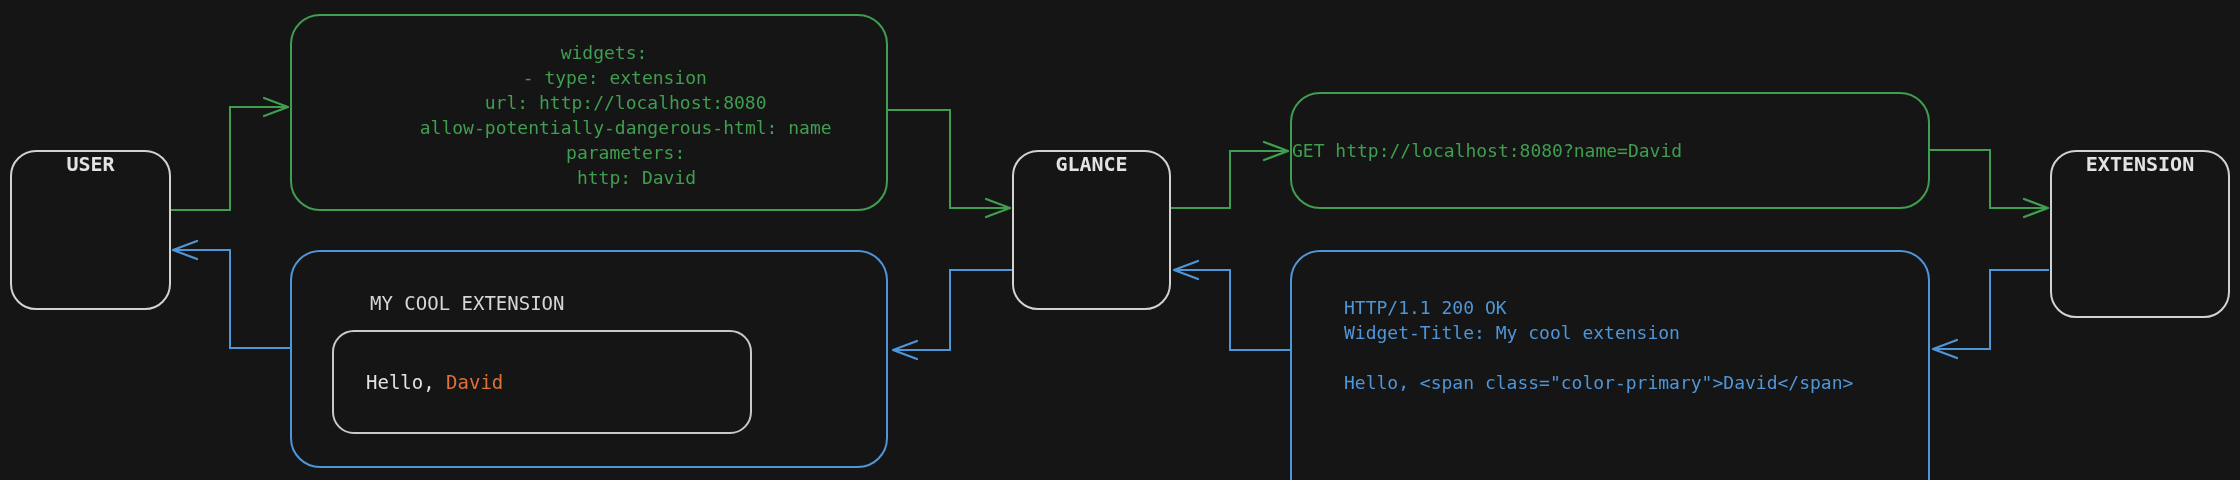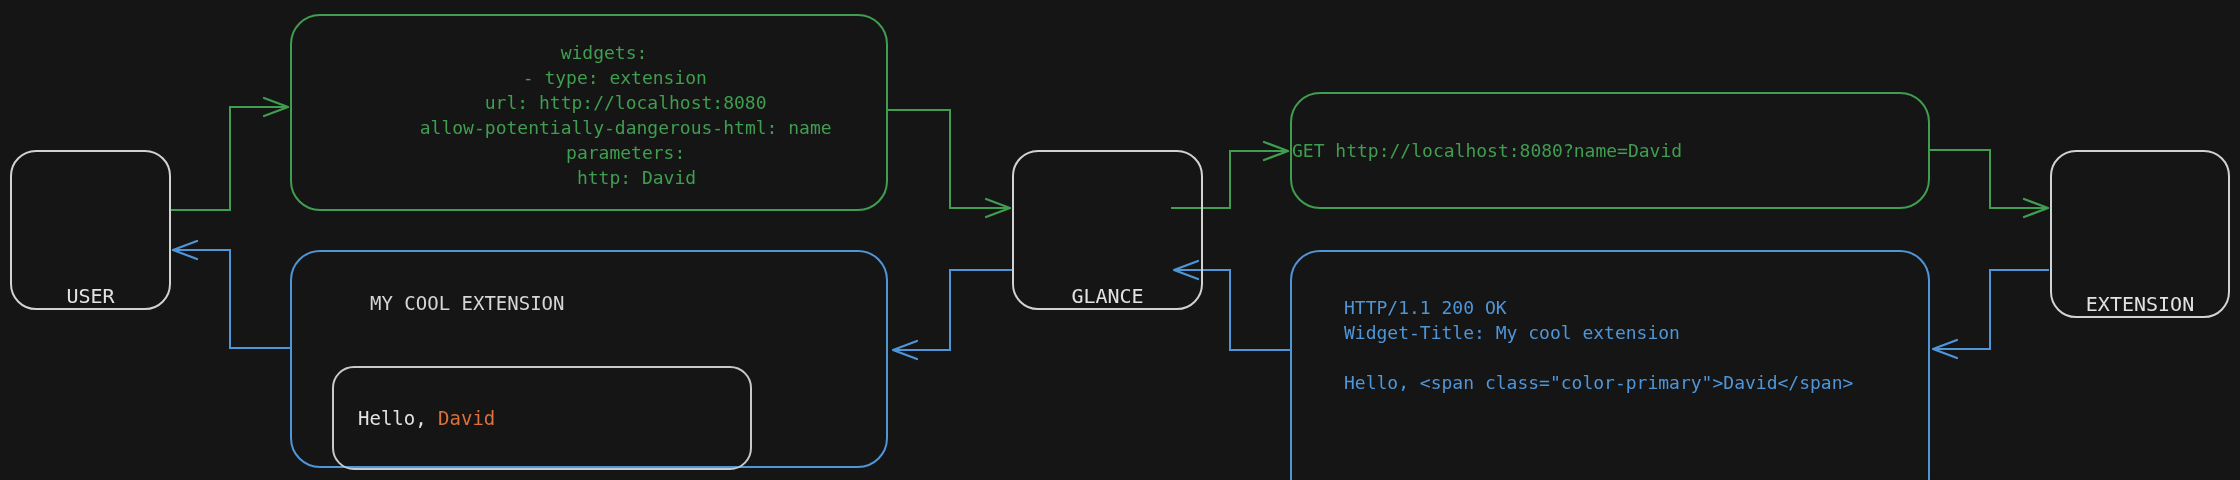--- a/index.html
+++ b/index.html
@@ -30,28 +30,29 @@
   .conn.blue  { stroke: var(--response-accent); }
   .arrowhead-path { fill: none; stroke-width: 1.1; stroke-linecap: round; stroke-linejoin: round; }
   .arrowhead-path.green { stroke: var(--request-accent); }
   .arrowhead-path.blue  { stroke: var(--response-accent); }
 
   .node {
     position: absolute;
     border: 2px solid var(--node-border);
     border-radius: 26px;
     display: flex;
-    align-items: flex-end;
+    align-items: flex-start;
     justify-content: center;
     color: var(--text-light);
     font-size: 20px;
     background: transparent;
+    font-weight: bold;
   }
   .node-user      { left: 10px;   top: 150px; width: 161px; height: 160px; }
-  .node-glance    { left: 1012px; top: 150px; width: 191px; height: 160px; }
+  .node-glance    { left: 1012px; top: 150px; width: 159px; height: 160px; }
   .node-extension { left: 2050px; top: 150px; width: 180px; height: 168px; }
 
   .msg {
     position: absolute;
     border: 2px solid;
     border-radius: 30px;
     background: transparent;
   }
   .msg.green { border-color: var(--request-accent); color: var(--request-accent); }
   .msg.blue  { border-color: var(--response-accent); color: var(--response-accent); }
@@ -72,22 +73,21 @@
     white-space: pre;
   }
   .widget-preview {
     position: absolute;
     left: 40px; top: 78px;
     width: 420px; height: 104px;
     border: 2px solid #c9c9c9;
     border-radius: 22px;
     display: flex;
     align-items: center;
-    padding-left: 24px;
-    margin-top: 36px;
+    padding-left: 32px;
   }
   .greeting { font-size: 19px; white-space: pre; color: var(--text-light); }
   .greeting .name { color: var(--highlight-orange); }
 </style>
 </head>
 <body>
 
 <div class="stage">
 
   <svg class="connector-layer" viewBox="0 0 2240 480" xmlns="http://www.w3.org/2000/svg">

